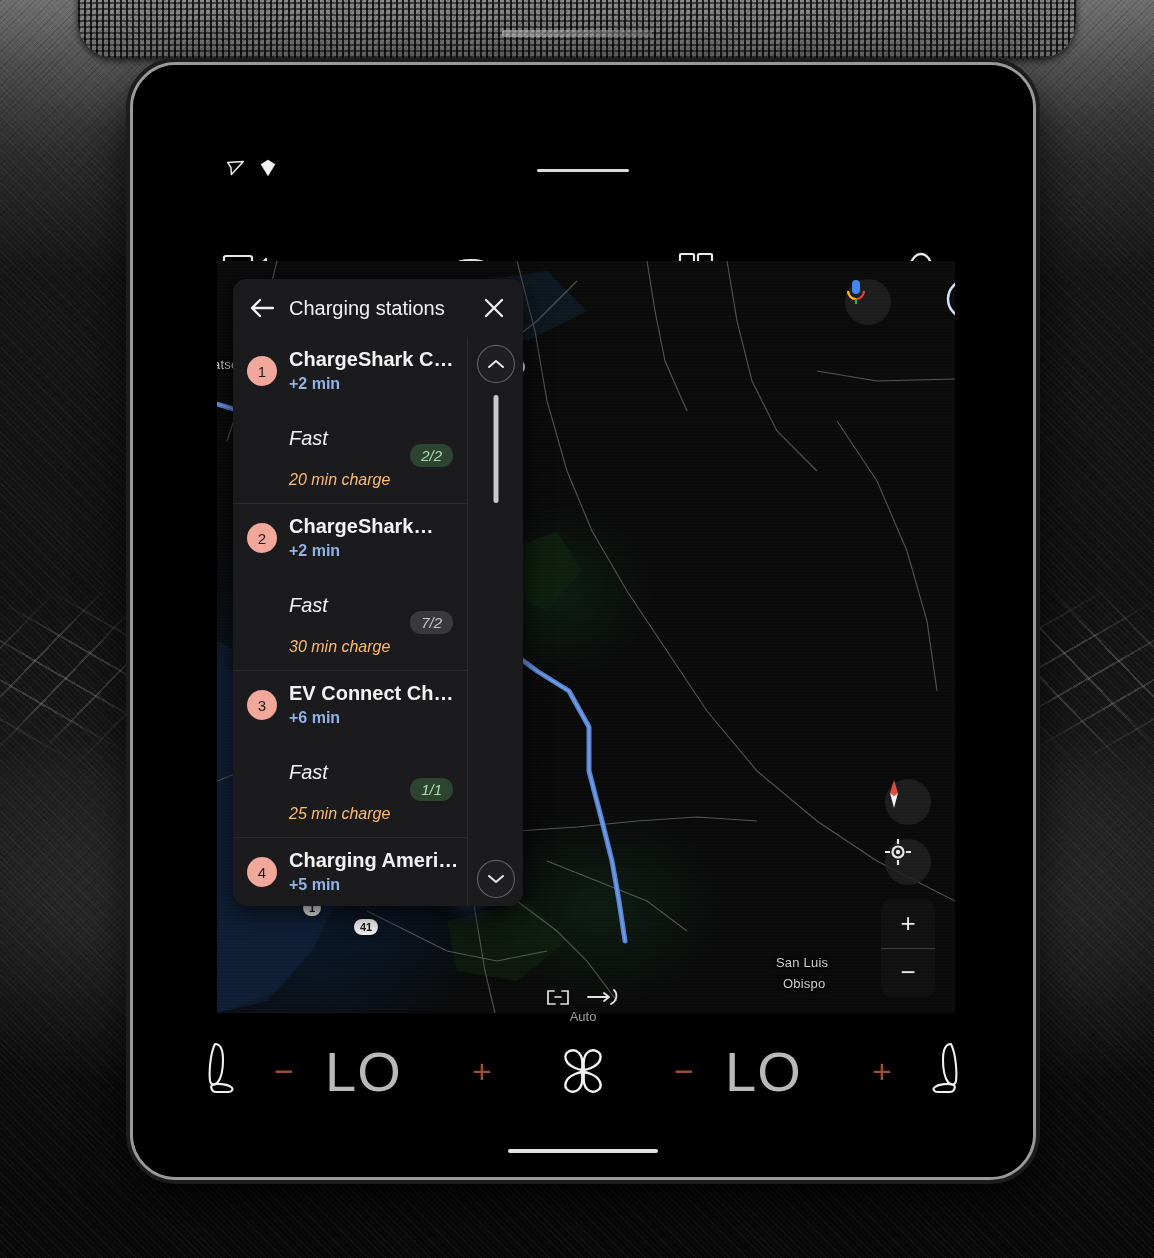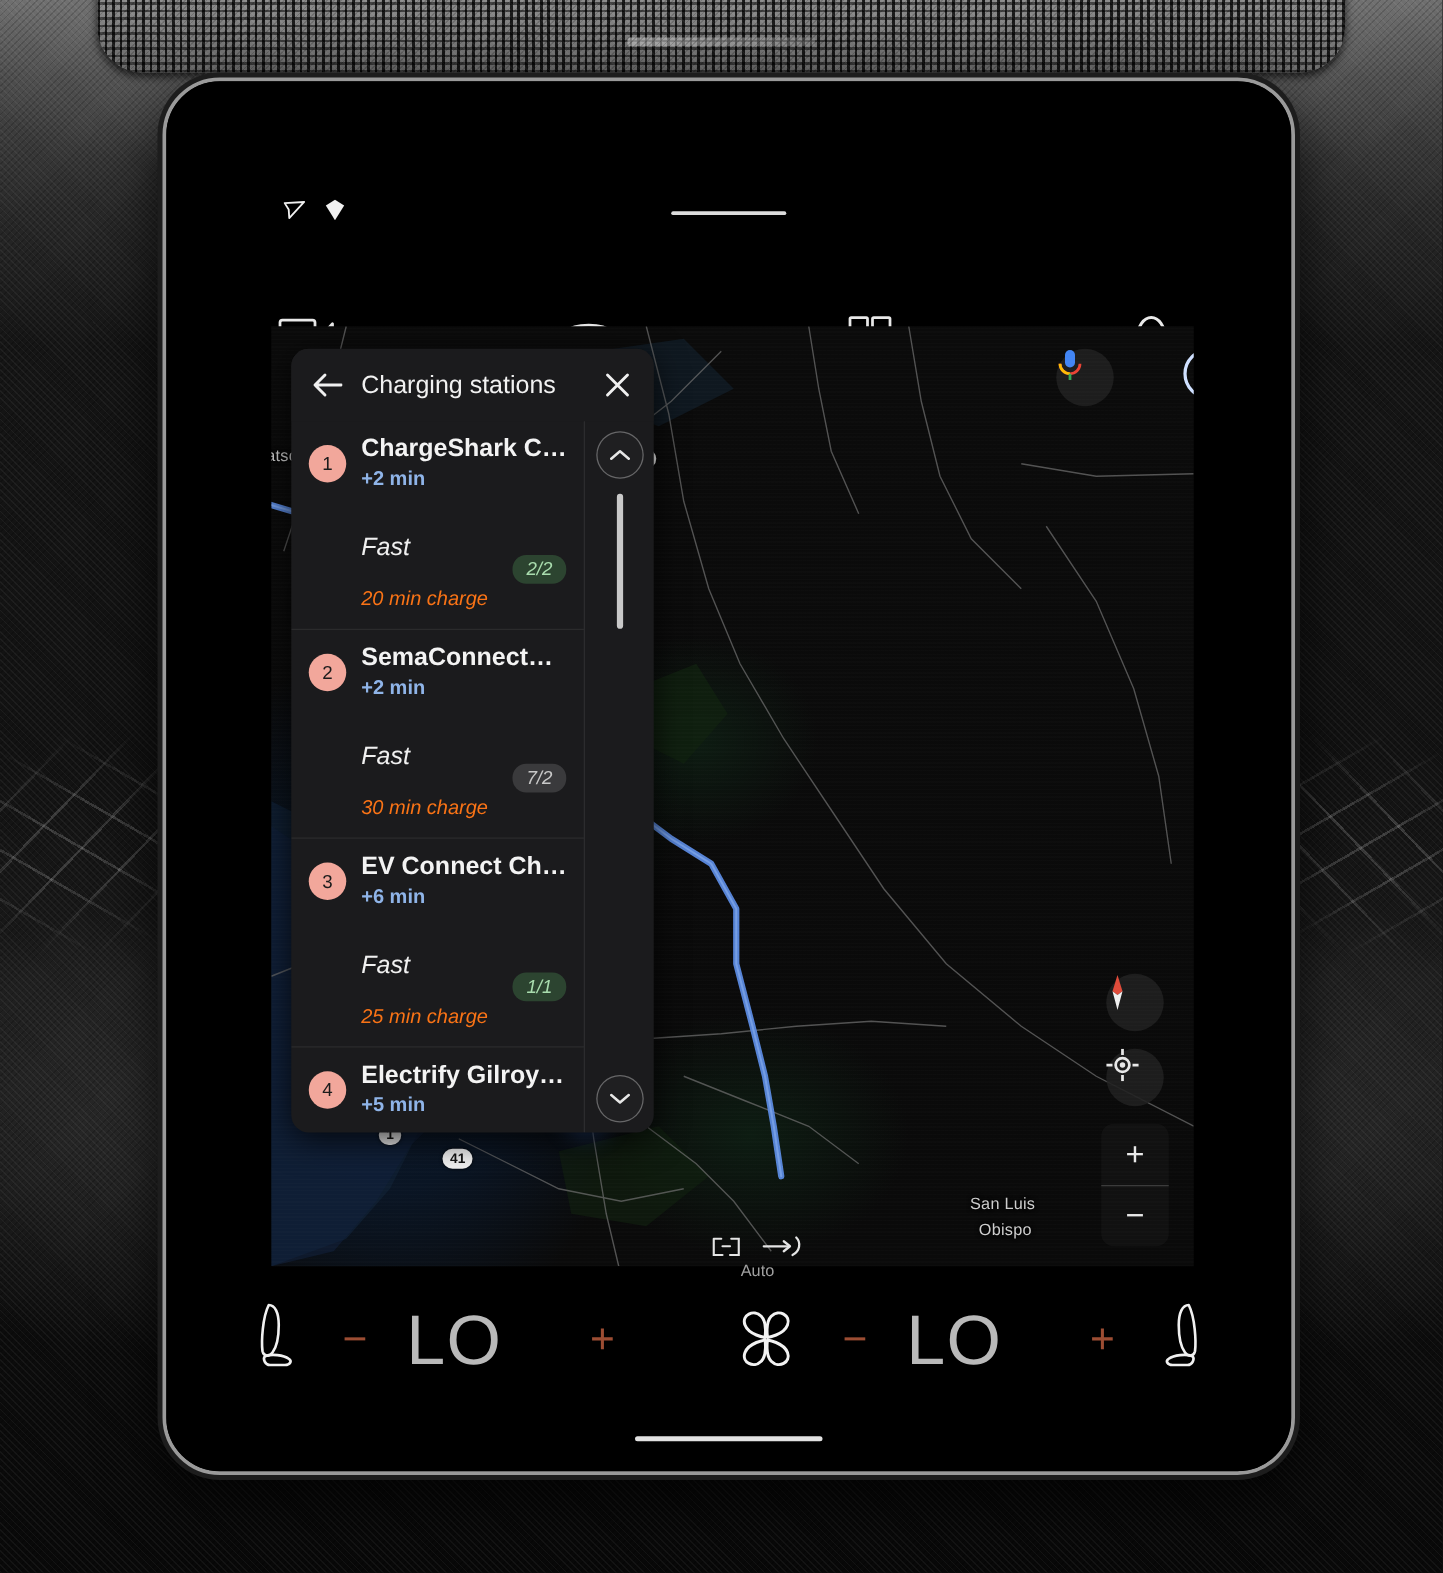--- a/index.html
+++ b/index.html
@@ -207,32 +207,32 @@
   }
   .st-eta{ color:#8fb4e8; font-size:16px; line-height:22px; margin-top:2px; }
   .st-detail{ padding:4px 14px 14px 56px;font-style:italic; }
   .st-row{ display:flex; align-items:center; }
   .st-speed{ flex:1; color:#f0f0f0; font-size:20px; }
   .badge{
     font-size:15px; border-radius:11px; padding:2px 11px; line-height:19px;margin-top:35px;
   }
   .badge.green{ background:#2c4430; color:#a9dcae; }
   .badge.grey{ background:#3a3a3c; color:#c8c8c8; }
-  .st-charge{ color:#f97316; font-size:16px; margin-top:4px; }
+  .st-charge{ color:#fdba74; font-size:16px; margin-top:4px; }
 
   
   .climate{
     position:absolute; left:0; bottom:46px; width:100%; height:120px;
     display:flex; align-items:center; justify-content:center;
   }
   .cl-group{ display:flex; align-items:center; gap:26px; }
   .seat{ width:40px; height:58px; }
   .pm{ color:#9c4d33; font-size:34px; line-height:34px; width:30px; text-align:center; cursor:pointer; }
   .temp{ color:#b9b9b9; font-size:56px; letter-spacing:1px; min-width:116px; text-align:left; }
-  .fan-wrap{ position:relative; width:120px; display:flex; flex-direction:column; align-items:flex-end; }
+  .fan-wrap{ position:relative; width:120px; display:flex; flex-direction:column; align-items:center; }
   .auto-row{ position:absolute; top:-54px; display:flex; flex-direction:column; align-items:center; gap:1px; }
   .auto-label{ color:#a0a0a0; font-size:13px; }
 
   .home-bar{
     position:absolute; left:50%; bottom:24px; transform:translateX(-50%);
     width:150px; height:4px; border-radius:3px; background:#e2e2e2;
   }
 </style>
 </head>
 <body>
@@ -444,21 +444,21 @@
                 <div class="badge green">2/2</div>
               </div>
               <div class="st-charge">20 min charge</div>
             </div>
           </div>
 
           <div class="station">
             <div class="st-top">
               <div class="st-num">2</div>
               <div class="st-txt">
-                <div class="st-name">SemaConnect…</div>
+                <div class="st-name">ChargeShark…</div>
                 <div class="st-eta">+2 min</div>
               </div>
             </div>
             <div class="st-detail">
               <div class="st-row">
                 <div class="st-speed">Fast</div>
                 <div class="badge grey">7/2</div>
               </div>
               <div class="st-charge">30 min charge</div>
             </div>
@@ -478,21 +478,21 @@
                 <div class="badge green">1/1</div>
               </div>
               <div class="st-charge">25 min charge</div>
             </div>
           </div>
 
           <div class="station">
             <div class="st-top">
               <div class="st-num">4</div>
               <div class="st-txt">
-                <div class="st-name">Electrify Gilroy…</div>
+                <div class="st-name">Charging Ameri…</div>
                 <div class="st-eta">+5 min</div>
               </div>
             </div>
           </div>
 
         </div>
 
         <div class="rail">
           <div class="rail-btn rail-up">
             <svg width="16" height="10" viewBox="0 0 16 10">

